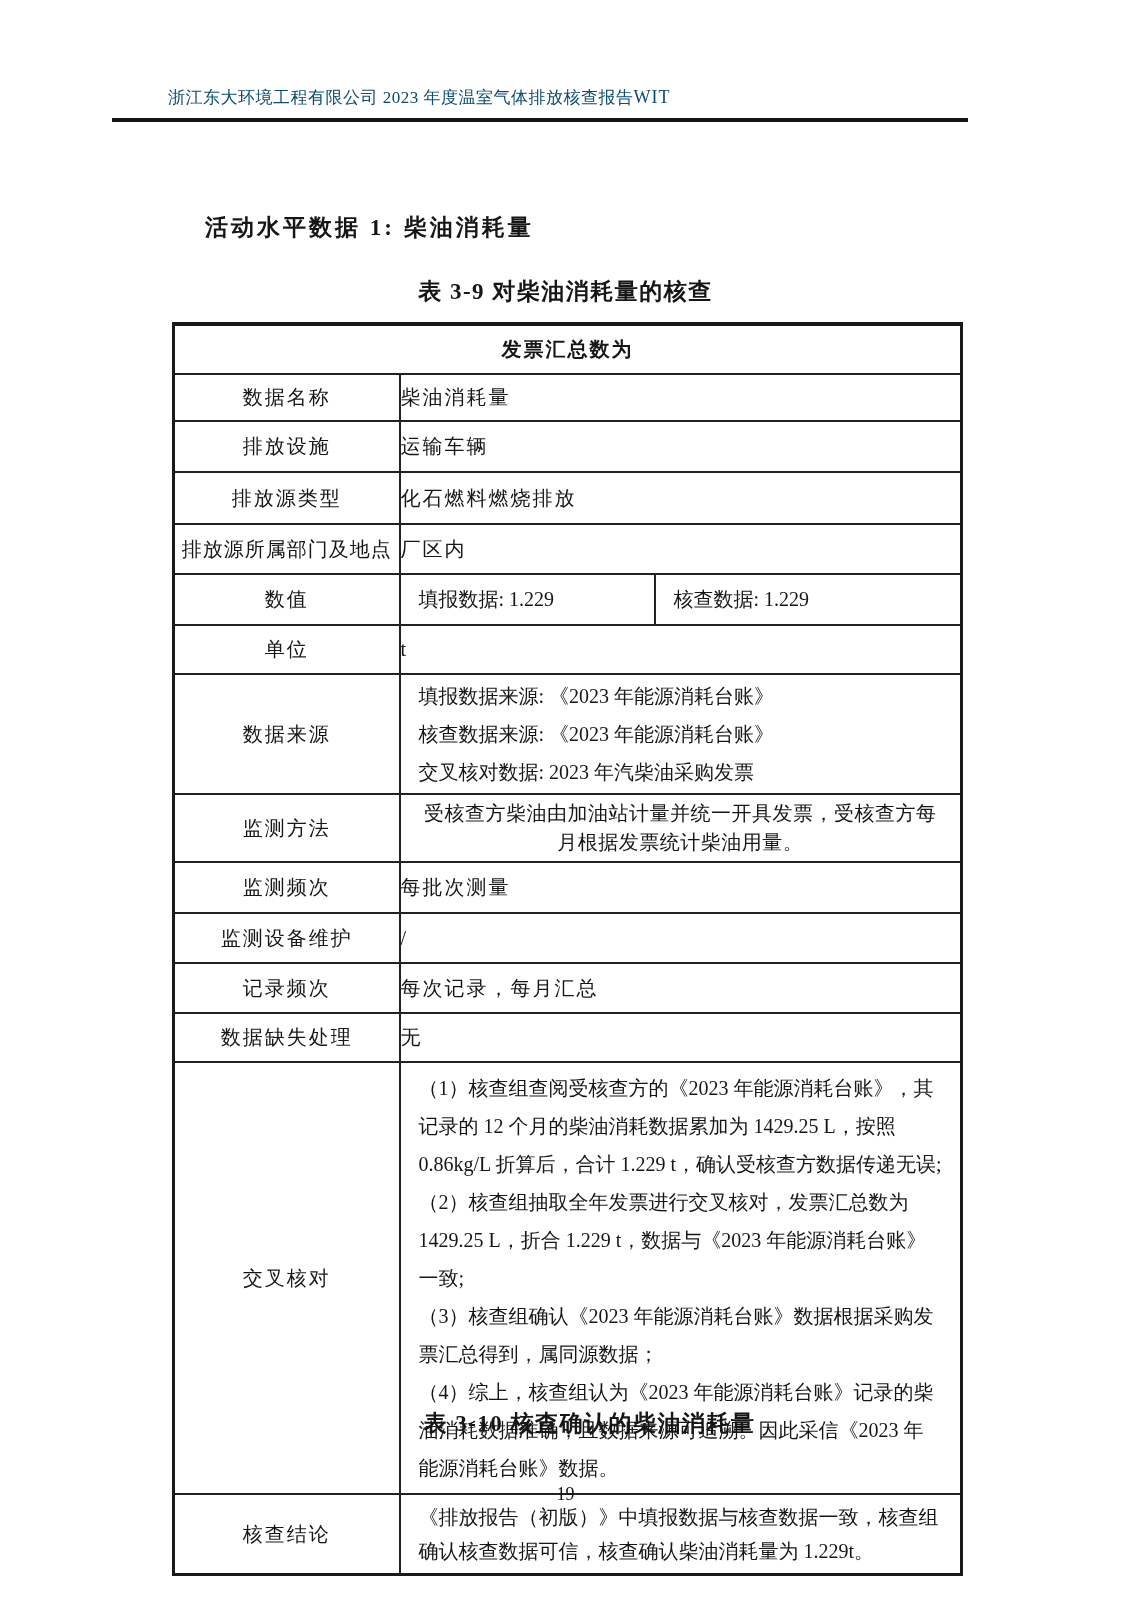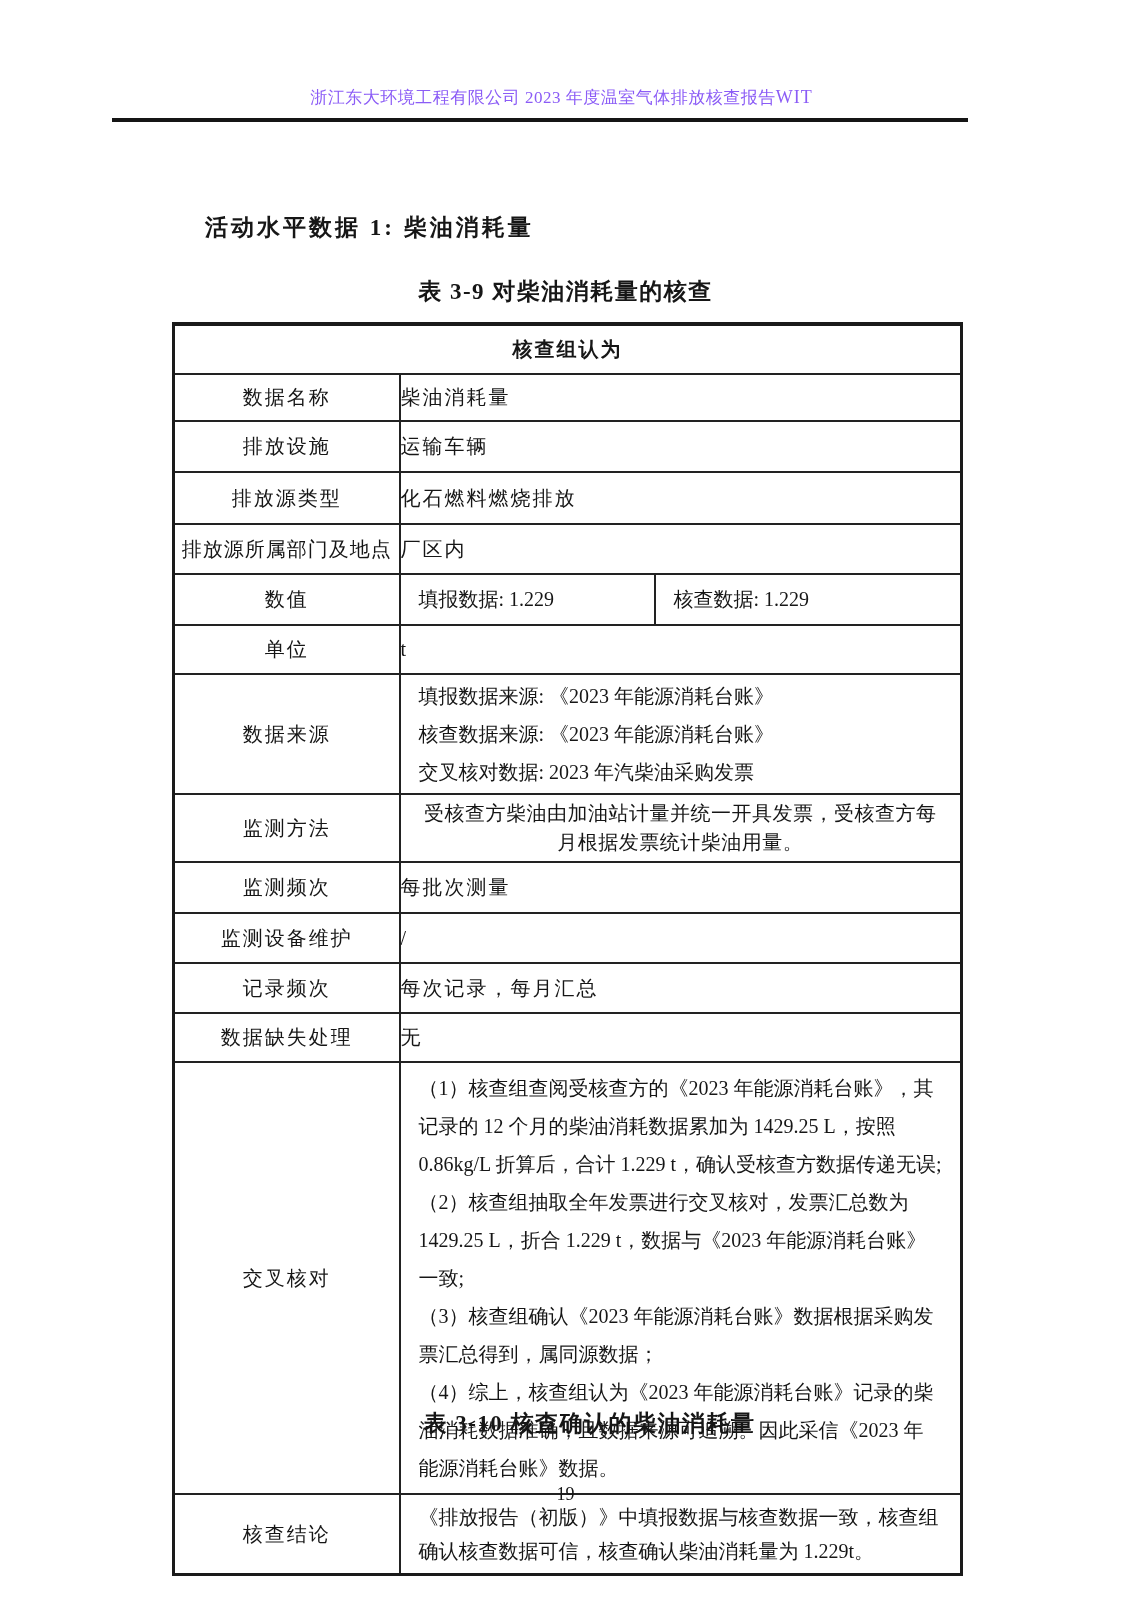--- a/index.html
+++ b/index.html
@@ -4,22 +4,22 @@
 <style>
   html,body { margin:0; padding:0; background:#e8e8e8; }
   .page {
     position:relative; width:1131px; height:1600px; margin:0 auto;
     background:#ffffff; overflow:hidden;
     font-family:"Liberation Serif","DejaVu Serif",serif; color:#161616;
   }
   
   .hdr {
     position:absolute; top:86px; left:168px; right:176px;
-    display:flex; justify-content:center; align-items:baseline;
-    font-size:17px; letter-spacing:0.5px; color:#8b5cf6;
+    display:flex; justify-content:flex-start; align-items:baseline;
+    font-size:17px; letter-spacing:0.5px; color:#0c4a6e;
   }
   .hdr-logo { font-size:18px; letter-spacing:1px; }
   .hdr-rule { position:absolute; top:118px; left:112px; width:856px; height:4px; background:#151515; }
   
   .h-section  { position:absolute; top:148px; left:205px; font-size:23px; font-weight:bold; letter-spacing:1px; }
   .h-activity { position:absolute; top:212px; left:205px; font-size:23px; font-weight:bold; letter-spacing:3px; }
   .caption { position:absolute; left:0; width:100%; text-align:center; font-size:23px; font-weight:bold; letter-spacing:1.5px; }
   .caption-1 { top:276px; }
   .caption-2 { top:1408px;padding-left:24px; }
   
@@ -60,21 +60,21 @@
 
   <table class="vtable">
     <colgroup>
         <col style="width:226px">
         <col style="width:255px">
         <col style="width:307px">
       </colgroup>
 
     <tbody>
         <tr>
-      <td colspan="3" class="ttl" style="height:45px">核查组认为</td>
+      <td colspan="3" class="ttl" style="height:45px">发票汇总数为</td>
     </tr>
 
     <tr>
       <td class="lbl" style="height:41px">数据名称</td>
       <td colspan="2" class="c">柴油消耗量</td>
     </tr>
 
     <tr>
       <td class="lbl" style="height:45px">排放设施</td>
       <td colspan="2" class="c">运输车辆</td>

